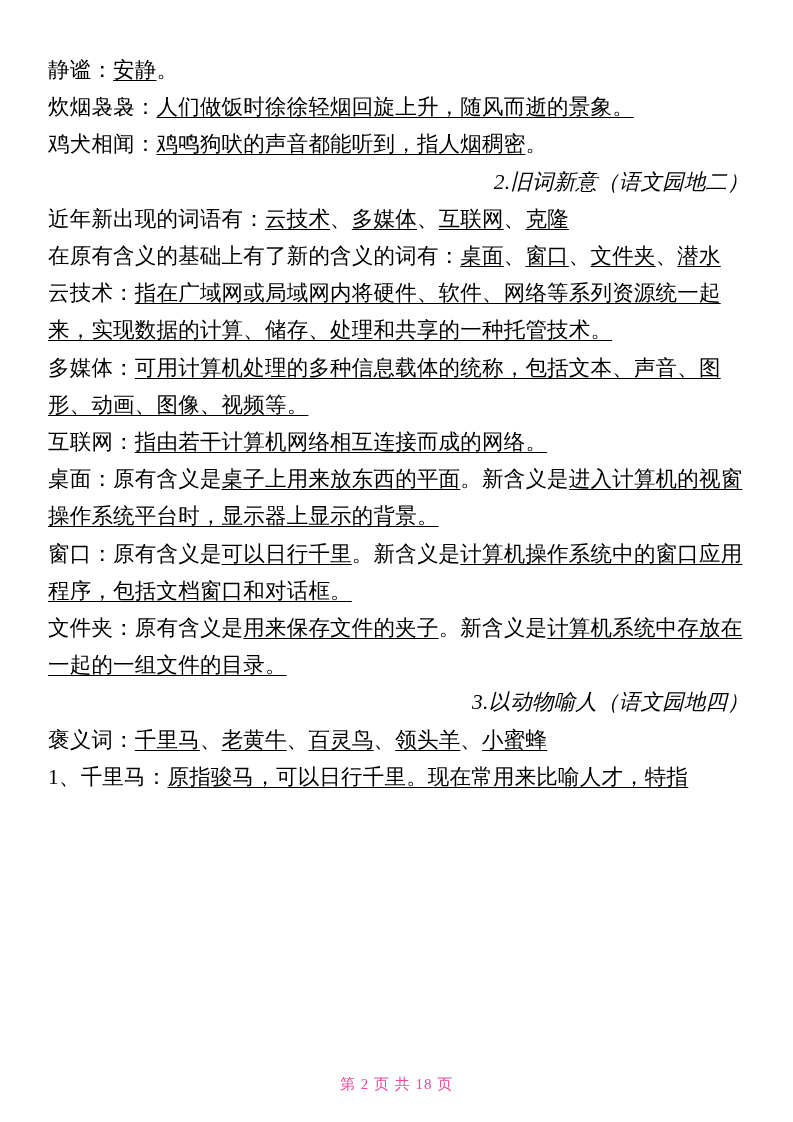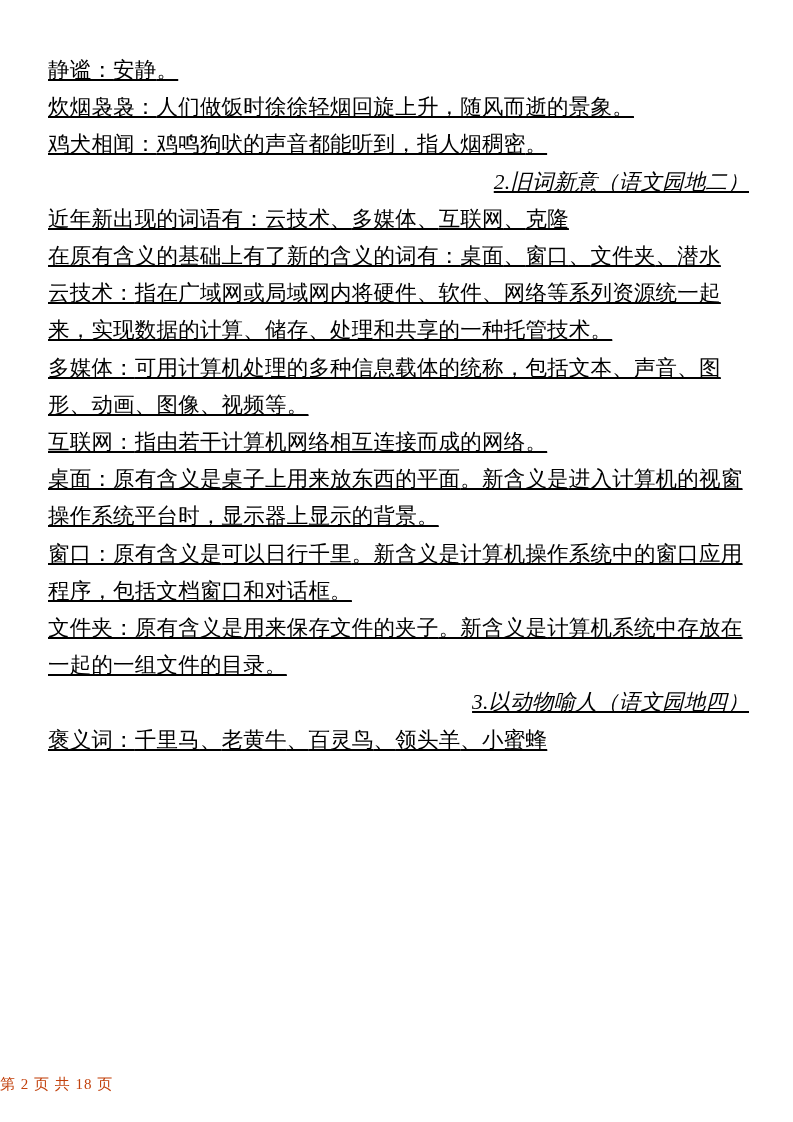--- a/index.html
+++ b/index.html
@@ -15,21 +15,20 @@
     position: relative;
     overflow: hidden;
   }
   .page {
     position: absolute;
     left: 0; top: 0;
     width: 793px;
     height: 1122px;
     box-sizing: border-box;
     padding: 52px 44px 0 48px;
-    text-decoration: underline;
   }
   .content {
     font-size: 21.5px;
     line-height: 37.2px;
     letter-spacing: 0.2px;
   }
   .line {
     white-space: normal;
     text-indent: 0;
   }
@@ -45,24 +44,25 @@
   }
   .heading {
     font-style: italic;
     text-align: right;
   }
   .footer {
     position: absolute;
     left: 0;
     right: 0;
     bottom: 28px;
+    text-align: center;
     font-size: 15px;
     font-family: "Liberation Serif", "DejaVu Serif", serif;
     letter-spacing: 1px;
-    color: #c2410c;
+    color: #ec4899;
   }
   .blk { margin: 0; }
 </style>
 </head>
 <body>
 
 <div class="page">
   <div class="content" id="doc-content">
       <div class="para blk line"><span>静谧：</span><span class="u">安静</span><span>。</span></div>
       <div class="para blk line"><span>炊烟袅袅：</span><span class="u">人们做饭时徐徐轻烟回旋上升，随风而逝的景象。</span></div>
@@ -71,15 +71,16 @@
       <div class="para blk line"><span>近年新出现的词语有：</span><span class="u">云技术</span><span>、</span><span class="u">多媒体</span><span>、</span><span class="u">互联网</span><span>、</span><span class="u">克隆</span></div>
       <div class="para blk line"><span>在原有含义的基础上有了新的含义的词有：</span><span class="u">桌面</span><span>、</span><span class="u">窗口</span><span>、</span><span class="u">文件夹</span><span>、</span><span class="u">潜水</span></div>
       <div class="para blk line"><span>云技术：</span><span class="u">指在广域网或局域网内将硬件、软件、网络等系列资源统一起来，实现数据的计算、储存、处理和共享的一种托管技术。</span></div>
       <div class="para blk line"><span>多媒体：</span><span class="u">可用计算机处理的多种信息载体的统称，包括文本、声音、图形、动画、图像、视频等。</span></div>
       <div class="para blk line"><span>互联网：</span><span class="u">指由若干计算机网络相互连接而成的网络。</span></div>
       <div class="para blk line"><span>桌面：原有含义是</span><span class="u">桌子上用来放东西的平面</span><span>。新含义是</span><span class="u">进入计算机的视窗操作系统平台时，显示器上显示的背景。</span></div>
       <div class="para blk line"><span>窗口：原有含义是</span><span class="u">可以日行千里</span><span>。新含义是</span><span class="u">计算机操作系统中的窗口应用程序，包括文档窗口和对话框。</span></div>
       <div class="para blk line"><span>文件夹：原有含义是</span><span class="u">用来保存文件的夹子</span><span>。新含义是</span><span class="u">计算机系统中存放在一起的一组文件的目录。</span></div>
       <div class="para blk line heading"><span>3.以动物喻人（语文园地四）</span></div>
       <div class="para blk line"><span>褒义词：</span><span class="u">千里马</span><span>、</span><span class="u">老黄牛</span><span>、</span><span class="u">百灵鸟</span><span>、</span><span class="u">领头羊</span><span>、</span><span class="u">小蜜蜂</span></div>
+      <div class="para blk line"><span>1、千里马：</span><span class="u">原指骏马，可以日行千里。现在常用来比喻人才，特指</span></div>
     </div>
   <div class="footer">第 2 页 共 18 页</div>
 </div>
 
 </body></html>

